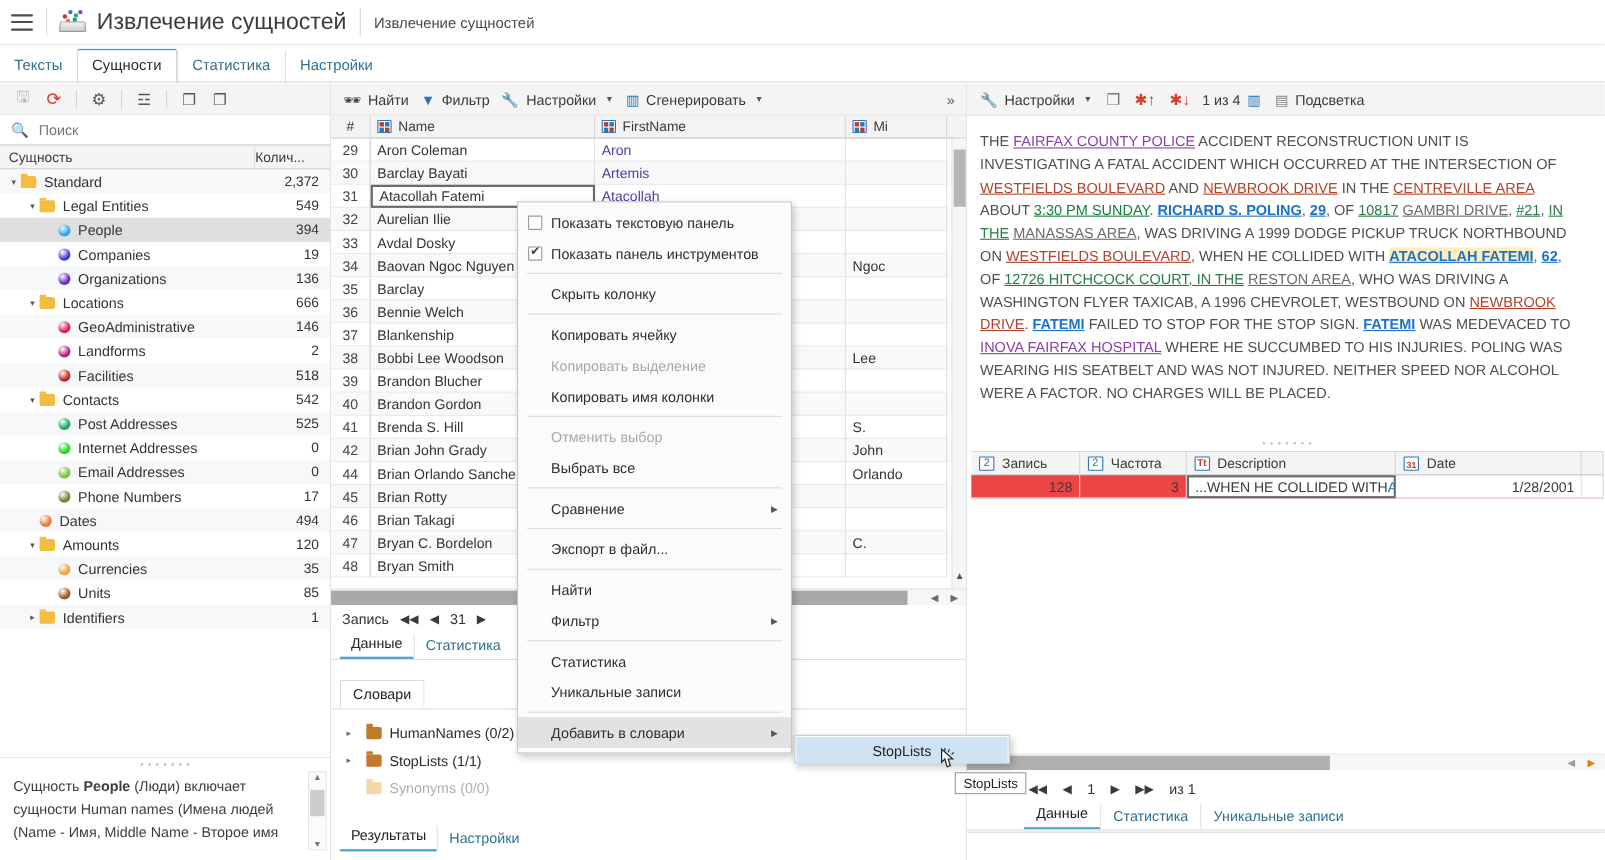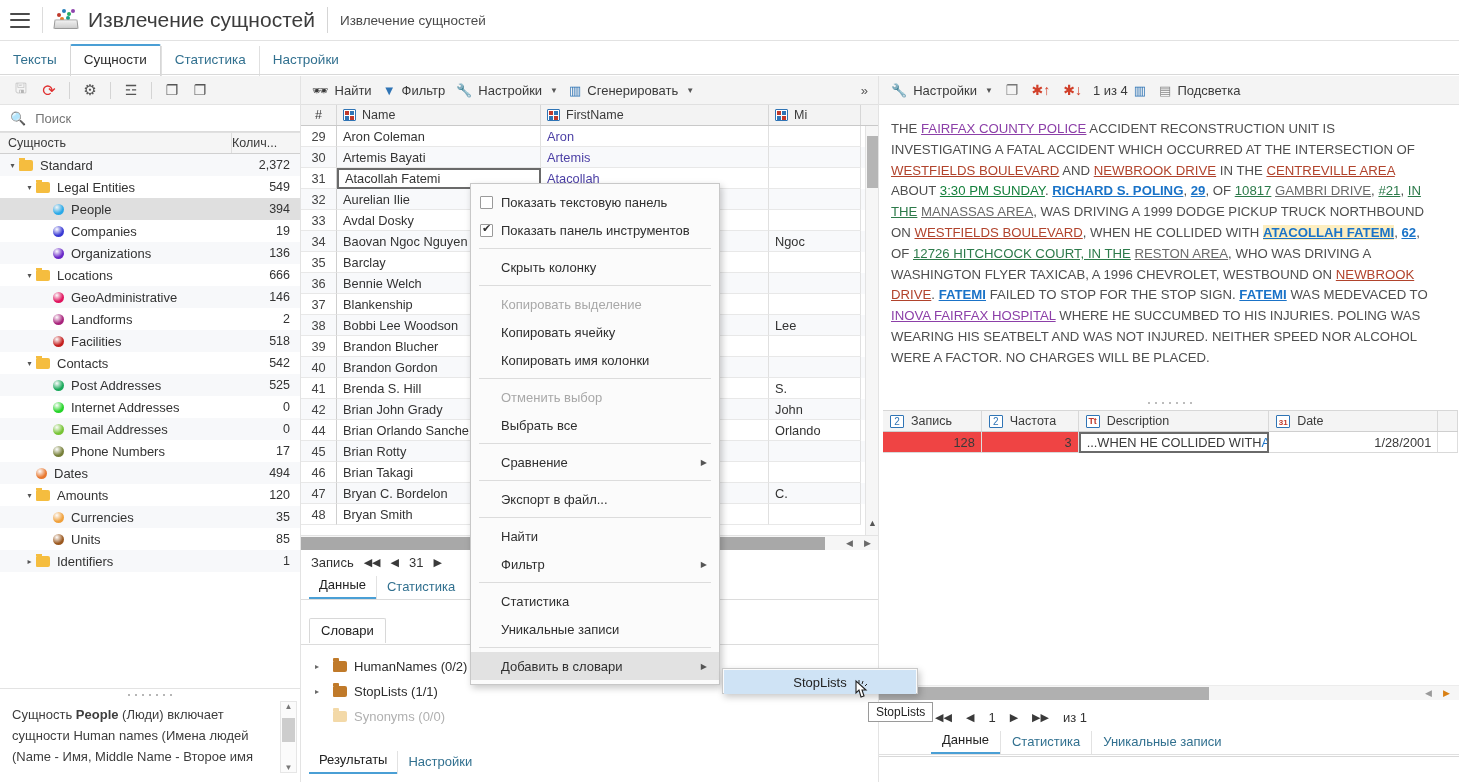--- a/index.html
+++ b/index.html
@@ -575,21 +575,21 @@
       </div>
       <div class="grows" id="grows">
           <div class="grow">
             <div class="gc num">29</div>
             <div class="gc name">Aron Coleman</div>
             <div class="gc first">Aron</div>
             <div class="gc mid"></div>
           </div>
           <div class="grow">
             <div class="gc num">30</div>
-            <div class="gc name">Artemis Bayati</div>
+            <div class="gc name">Barclay Bayati</div>
             <div class="gc first">Artemis</div>
             <div class="gc mid"></div>
           </div>
           <div class="grow selrow">
             <div class="gc num">31</div>
             <div class="gc name">Atacollah Fatemi</div>
             <div class="gc first">Atacollah</div>
             <div class="gc mid"></div>
           </div>
           <div class="grow">
@@ -844,25 +844,25 @@
       </div>
       <div class="mi">
         <span class="cb on"></span>
         <span>Показать панель инструментов</span>
       </div>
       <div class="msep"></div>
       <div class="mi">
         <span>Скрыть колонку</span>
       </div>
       <div class="msep"></div>
+      <div class="mi">
+        <span>Копировать ячейку</span>
+      </div>
       <div class="mi dim">
         <span>Копировать выделение</span>
-      </div>
-      <div class="mi">
-        <span>Копировать ячейку</span>
       </div>
       <div class="mi">
         <span>Копировать имя колонки</span>
       </div>
       <div class="msep"></div>
       <div class="mi dim">
         <span>Отменить выбор</span>
       </div>
       <div class="mi">
         <span>Выбрать все</span>

